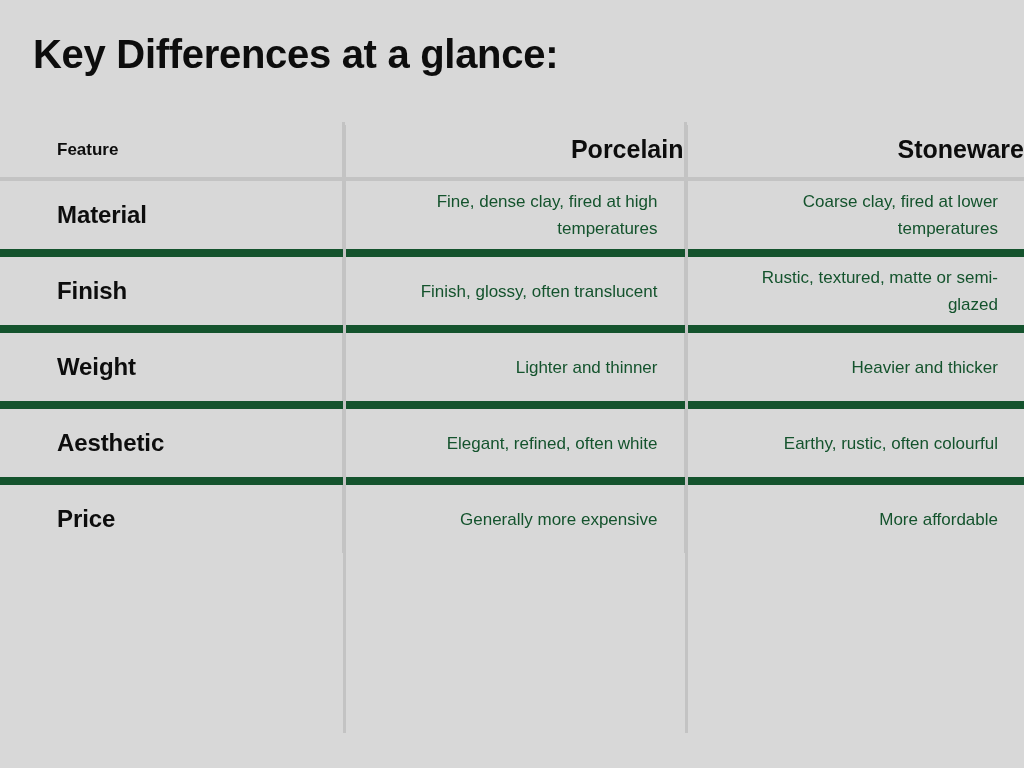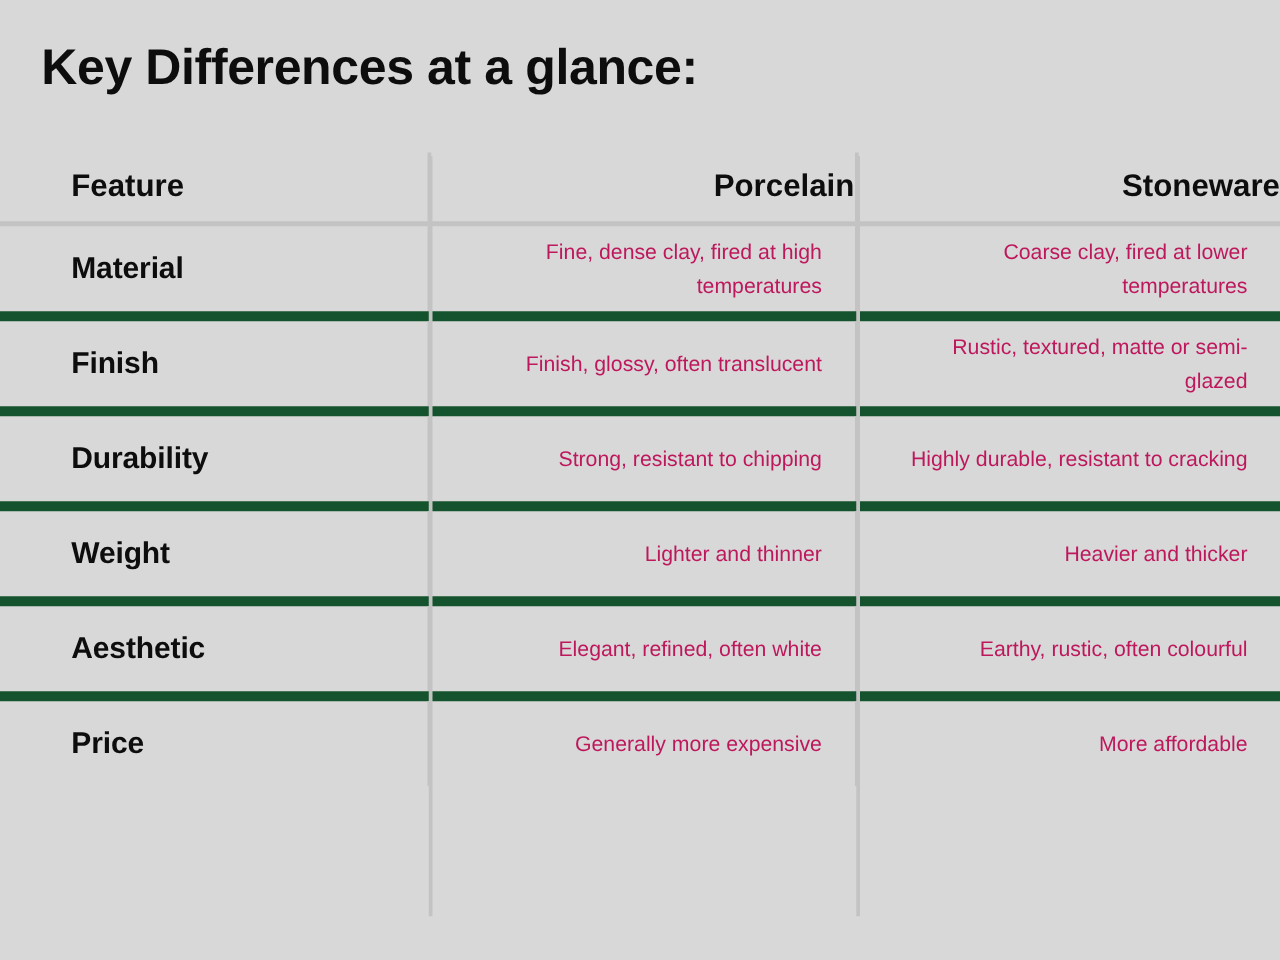--- a/index.html
+++ b/index.html
@@ -80,39 +80,39 @@
   .cell-feature {
     font-size: 24px;
     font-weight: bold;
     text-align: left;
     padding-left: 57px !important;
     color: #0d0d0d;
     letter-spacing: -0.1px;
   }
 
   .cell-head-feature {
-    font-size: 25px;
+    font-size: 17px;
     font-weight: bold;
     text-align: left;
     padding-left: 57px !important;
     color: #0d0d0d;
   }
 
   .cell-head-col {
     font-size: 25px;
     font-weight: bold;
     text-align: center;
     color: #0d0d0d;
   }
 
   .cell-body {
     font-size: 17px;
     font-weight: normal;
     text-align: center;
-    color: #be185d;
+    color: #14532d;
     line-height: 27px;
     padding: 0 26px !important;
   }
 
   .r-tall td { height: 68px; }
   .r-short td { height: 68px; }
 
   
   .vrule {
     position: absolute;
@@ -155,25 +155,20 @@
           <td class="cell-body col-porcelain">Fine, dense clay, fired at high temperatures</td>
           <td class="cell-body col-stoneware">Coarse clay, fired at lower temperatures</td>
         </tr>
 
         <tr class="row r-tall">
           <td class="cell-feature">Finish</td>
           <td class="cell-body col-porcelain">Finish, glossy, often translucent</td>
           <td class="cell-body col-stoneware">Rustic, textured, matte or semi-glazed</td>
         </tr>
 
-        <tr class="row r-tall">
-          <td class="cell-feature">Durability</td>
-          <td class="cell-body col-porcelain">Strong, resistant to chipping</td>
-          <td class="cell-body col-stoneware">Highly durable, resistant to cracking</td>
-        </tr>
 
         <tr class="row r-short">
           <td class="cell-feature">Weight</td>
           <td class="cell-body col-porcelain">Lighter and thinner</td>
           <td class="cell-body col-stoneware">Heavier and thicker</td>
         </tr>
 
 
         <tr class="row r-short">
           <td class="cell-feature">Aesthetic</td>

